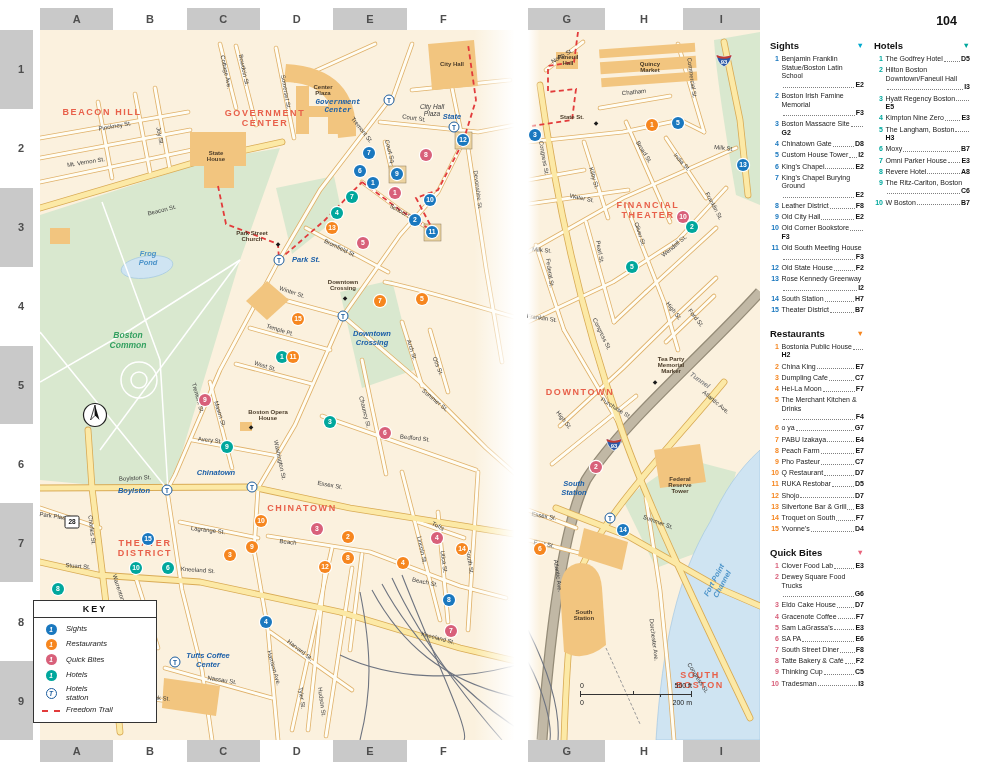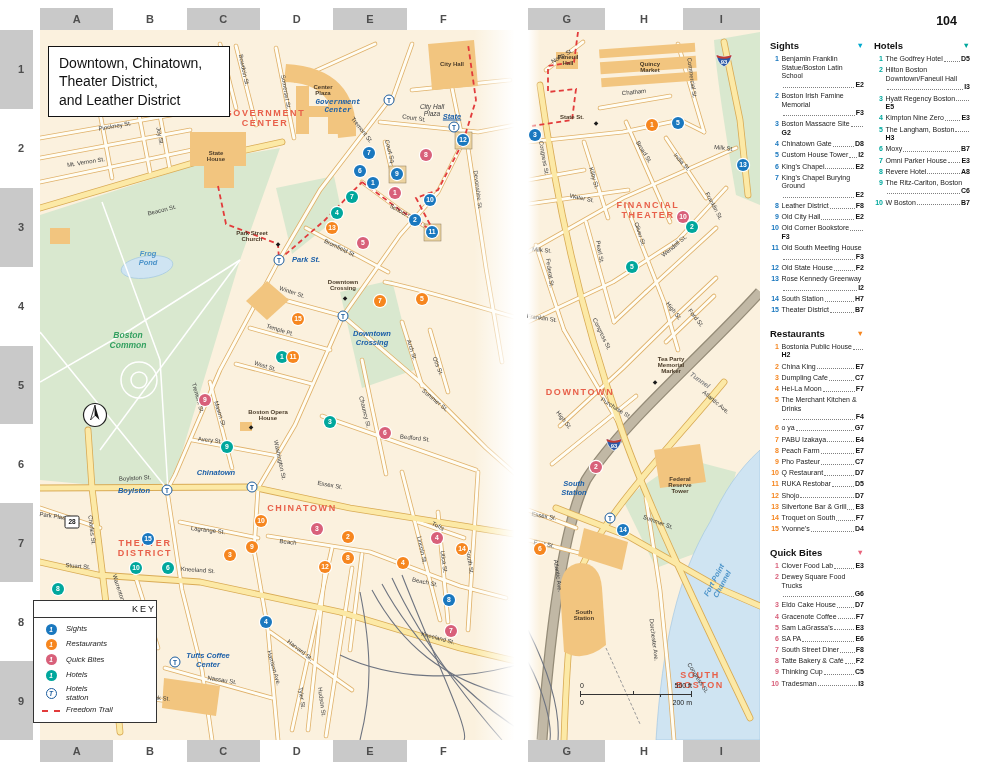--- a/index.html
+++ b/index.html
@@ -45,21 +45,21 @@
   .tunnel{font-size:7px;font-style:italic;font-weight:bold;color:#8a8a8a}
   .mkr{position:absolute;width:12px;height:12px;border-radius:50%;color:#fff;font-size:6.8px;font-weight:bold;line-height:12px;text-align:center;transform:translate(-50%,-50%);box-shadow:0 0 0 1.2px #fff;z-index:3}
   .tstn{position:absolute;width:11px;height:11px;background:#fff;border:1.8px solid #1c5d9e;border-radius:50%;color:#1c5d9e;font-size:6.5px;font-weight:bold;display:flex;align-items:center;justify-content:center;transform:translate(-50%,-50%);box-sizing:border-box;z-index:3}
   .poi{position:absolute;font-size:6px;color:#1a1a1a;transform:translate(-50%,-50%);z-index:2}
   .i93{position:absolute;transform:translate(-50%,-50%);width:17px;height:15px;z-index:3}
   .r28{position:absolute;transform:translate(-50%,-50%);width:13px;height:11px;background:#fff;border:1px solid #222;border-radius:2px;font-size:6.5px;font-weight:bold;line-height:10px;text-align:center;color:#111;z-index:3}
   .compass{position:absolute;transform:translate(-50%,-50%);z-index:3}
   
   #title-box{position:absolute;left:48px;top:46px;width:182px;background:#fff;border:1.6px solid #111;padding:7px 10px;font-size:14px;line-height:1.32;color:#111;white-space:pre-line;z-index:6;box-sizing:border-box}
   #key-box{position:absolute;left:33px;top:600px;width:124px;background:#fff;border:1.3px solid #333;padding:0 0 5px;z-index:6;box-sizing:border-box}
-  .key-title{font-size:9px;font-weight:normal;text-align:right;letter-spacing:2px;padding:3px 0;border-bottom:1.3px solid #333;margin-bottom:4px;color:#111}
+  .key-title{font-size:9px;font-weight:bold;text-align:center;letter-spacing:2px;padding:3px 0;border-bottom:1.3px solid #333;margin-bottom:4px;color:#111}
   .key-row{display:flex;align-items:center;gap:6px;padding:2.1px 8px;font-size:7.6px;font-style:italic;color:#222;white-space:pre-line;line-height:1.15}
   .key-sym{width:18px;display:flex;justify-content:center;flex:none}
   .kcirc{width:11px;height:11px;border-radius:50%;color:#fff;font-size:6.5px;font-weight:bold;line-height:11px;text-align:center}
   .ktstn{width:11px;height:11px;background:#fff;border:1.8px solid #1c5d9e;border-radius:50%;color:#1c5d9e;font-size:6.5px;font-weight:bold;display:flex;align-items:center;justify-content:center;box-sizing:border-box}
   .ktrail{width:18px;height:0;border-top:2.2px dashed #e23b3b}
   
   #scalebar{position:absolute;left:52px;top:650px;width:112px;font-size:7px;color:#222;z-index:3}
   .sc-row{display:flex;justify-content:space-between;margin:2px 0}
   .sc-line{height:6px;border-left:1px solid #333;border-right:1px solid #333;position:relative}
   .sc-line:before{content:"";position:absolute;left:0;right:0;top:50%;border-top:1px solid #333}
@@ -275,21 +275,21 @@
 CENTER</div>
         <div class="lbl district" style="left: 105px; top: 490px; margin-top: 28px;">THEATER
 DISTRICT</div>
         <div class="lbl district" style="left: 262px; top: 478px;">CHINATOWN</div>
         <div class="lbl park" style="left: 88px; top: 310px;">Boston
 Common</div>
         <div class="lbl water-lbl" style="left: 108px; top: 228px;">Frog
 Pond</div>
         <div class="lbl station" style="left: 298px; top: 76px; font-family: Liberation Mono, monospace;">Government
 Center</div>
-        <div class="lbl station" style="left: 412px; top: 86px; text-decoration: underline;">State</div>
+        <div class="lbl station" style="left: 412px; top: 86px;">State</div>
         <div class="lbl station" style="left: 266px; top: 229px;">Park St.</div>
         <div class="lbl station" style="left: 332px; top: 308px;">Downtown
 Crossing</div>
         <div class="lbl station" style="left: 94px; top: 460px;">Boylston</div>
         <div class="lbl station" style="left: 176px; top: 442px;">Chinatown</div>
         <div class="lbl station" style="left: 168px; top: 630px;">Tufts Coffee
 Center</div>
         <div class="lbl bldg" style="left: 176px; top: 126px;">State
 House</div>
         <div class="lbl bldg" style="left: 412px; top: 34px;">City Hall</div>
@@ -596,23 +596,20 @@
           <span class="sc-tick2"></span>
         </div>
       <div class="sc-row">
           <span>0</span>
           <span>200 m</span>
         </div>
     </div>
     <div class="fade-l"></div>
   </div>
 
-  <div id="title-box">Downtown, Chinatown,
-Theater District,
-and Leather District</div>
 
   <div id="key-box">
     <div class="key-title">KEY</div>
     <div id="key-rows">
         <div class="key-row"><span class="key-sym"><span class="kcirc" style="background: rgb(26, 120, 191);">1</span></span><span>Sights</span></div>
         <div class="key-row"><span class="key-sym"><span class="kcirc" style="background: rgb(246, 134, 31);">1</span></span><span>Restaurants</span></div>
         <div class="key-row"><span class="key-sym"><span class="kcirc" style="background: rgb(216, 96, 122);">1</span></span><span>Quick Bites</span></div>
         <div class="key-row"><span class="key-sym"><span class="kcirc" style="background: rgb(0, 167, 157);">1</span></span><span>Hotels</span></div>
         <div class="key-row"><span class="key-sym"><span class="ktstn">T</span></span><span>Hotels
 station</span></div>

